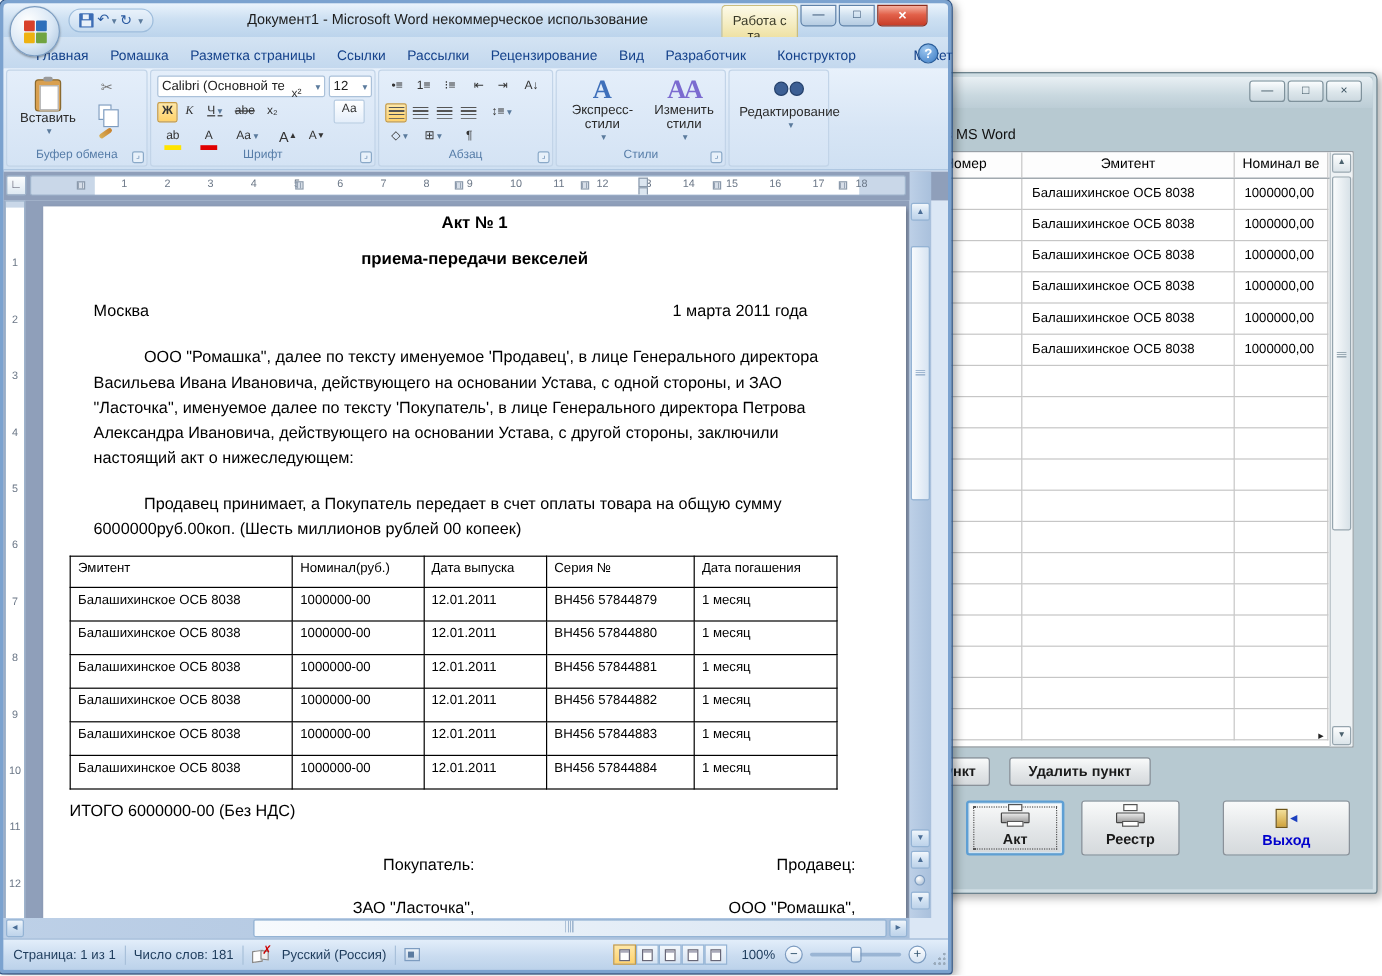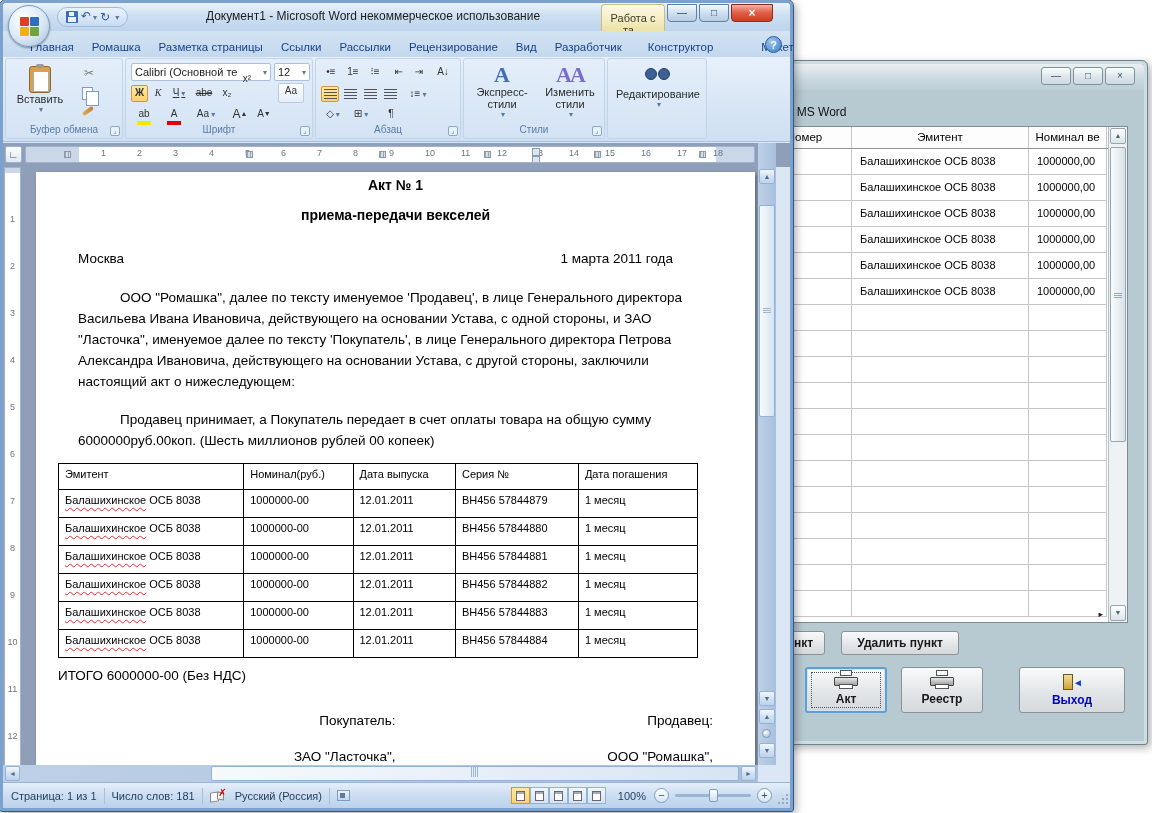--- a/index.html
+++ b/index.html
@@ -89,21 +89,21 @@
   
   #docarea{left:0;top:164px;width:755px;height:598px;background:#8f9fba;overflow:hidden;}
   #vruler{left:1px;top:0;width:17px;height:598px;background:#c9d7e8;border:1px solid #9fb4cc;}
   #vruler .vband{position:absolute;left:0;top:5px;width:15px;height:593px;background:#fff;}
   .rulnum-v{position:absolute;left:0;top:46px;width:15px;display:flex;flex-direction:column;}
   .rulnum-v span{height:47px;font-size:9px;color:#6b7787;text-align:center;}
   #page{left:33px;top:5px;width:719px;height:593px;background:#fff;overflow:hidden;
     box-shadow:2px 2px 4px rgba(0,0,0,.35);font-size:13.5px;line-height:21px;}
   #page .inner{padding:3px 42px 12px 42px;}
   .doc-center{text-align:center;font-weight:bold;}
-  .sp{text-decoration:underline;text-decoration-style:wavy;text-decoration-color:#e03131;
+  .sp{text-decoration-style:wavy;text-decoration-color:#e03131;
     text-decoration-thickness:1px;text-underline-offset:3px;margin-top:36px;}
   #doctable{border-collapse:collapse;width:640px;margin-left:-20px;margin-top:12px;font-size:11px;line-height:13px;}
   #doctable td{border:1px solid #000;padding:4px 6px 10px 6px;vertical-align:top;}
   #doctable tr.hdr td{padding:4px 6px 8px 6px;}
   .footer-cols{display:flex;margin-top:24px;}
   .footer-col{width:340px;text-align:right;}
   
   .scroll-bg{background:linear-gradient(90deg,#bdd0e7,#a9c0dc);}
   .sc-btn{background:linear-gradient(#f2f7fc,#cfe0f1 55%,#bed3ea);border:1px solid #94b3d4;border-radius:2px;
     color:#4a6d96;font-size:7px;text-align:center;}
@@ -456,21 +456,21 @@
         </div>
         <div class="abs bigbtn" style="left:74px;top:4px;width:64px;height:62px;">
           <span class="stylesA" style="color:#7b6bd0;letter-spacing:-2px;">AA</span>
           <span>Изменить стили</span>
           <span class="ddt">▾</span>
         </div>
         <div class="rg-label">Стили</div>
         <div class="launcher">⌟</div>
       </div>
 
-      <div class="abs rgroup" style="left:604px;width:100px;">
+      <div class="abs rgroup" style="left:604px;width:84px;">
         <div class="abs bigbtn" style="left:6px;top:4px;width:88px;height:62px;">
           <span class="binoc">
               <i style="left:0;"></i>
               <i style="left:13px;"></i>
             </span>
           <span style="margin-top:6px;">Редактирование</span>
           <span class="ddt">▾</span>
         </div>
       </div>
     </div>

